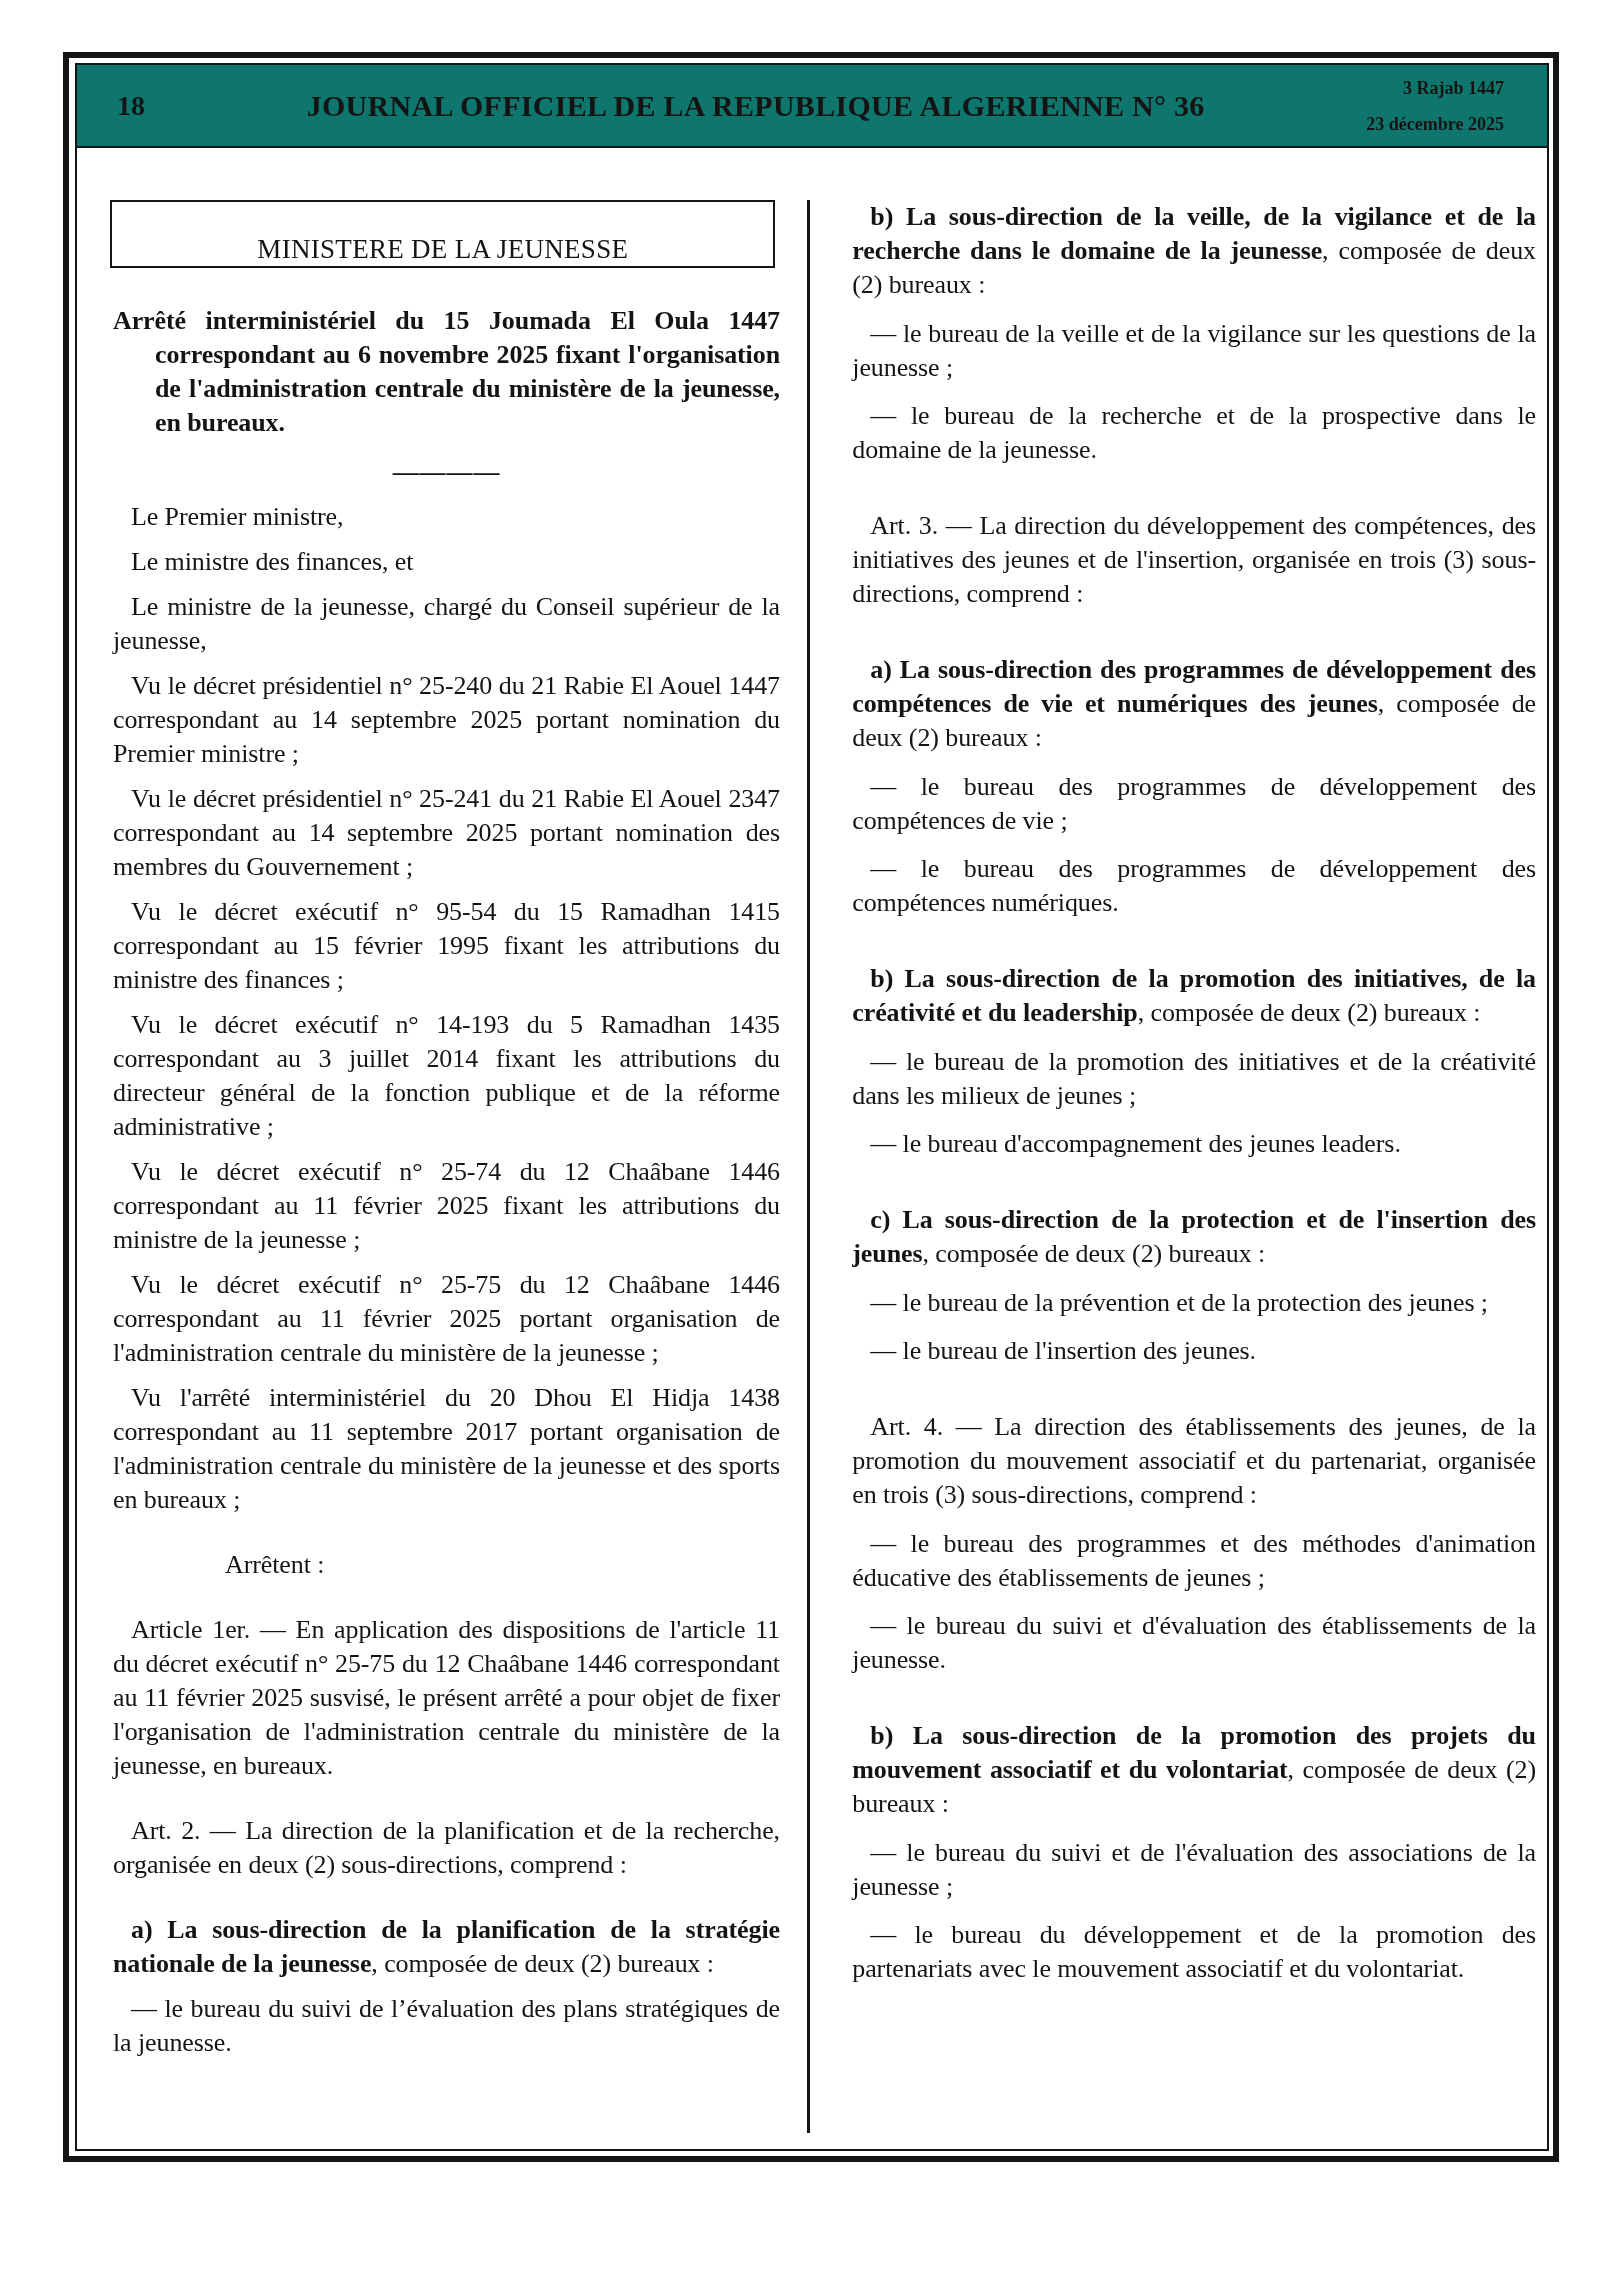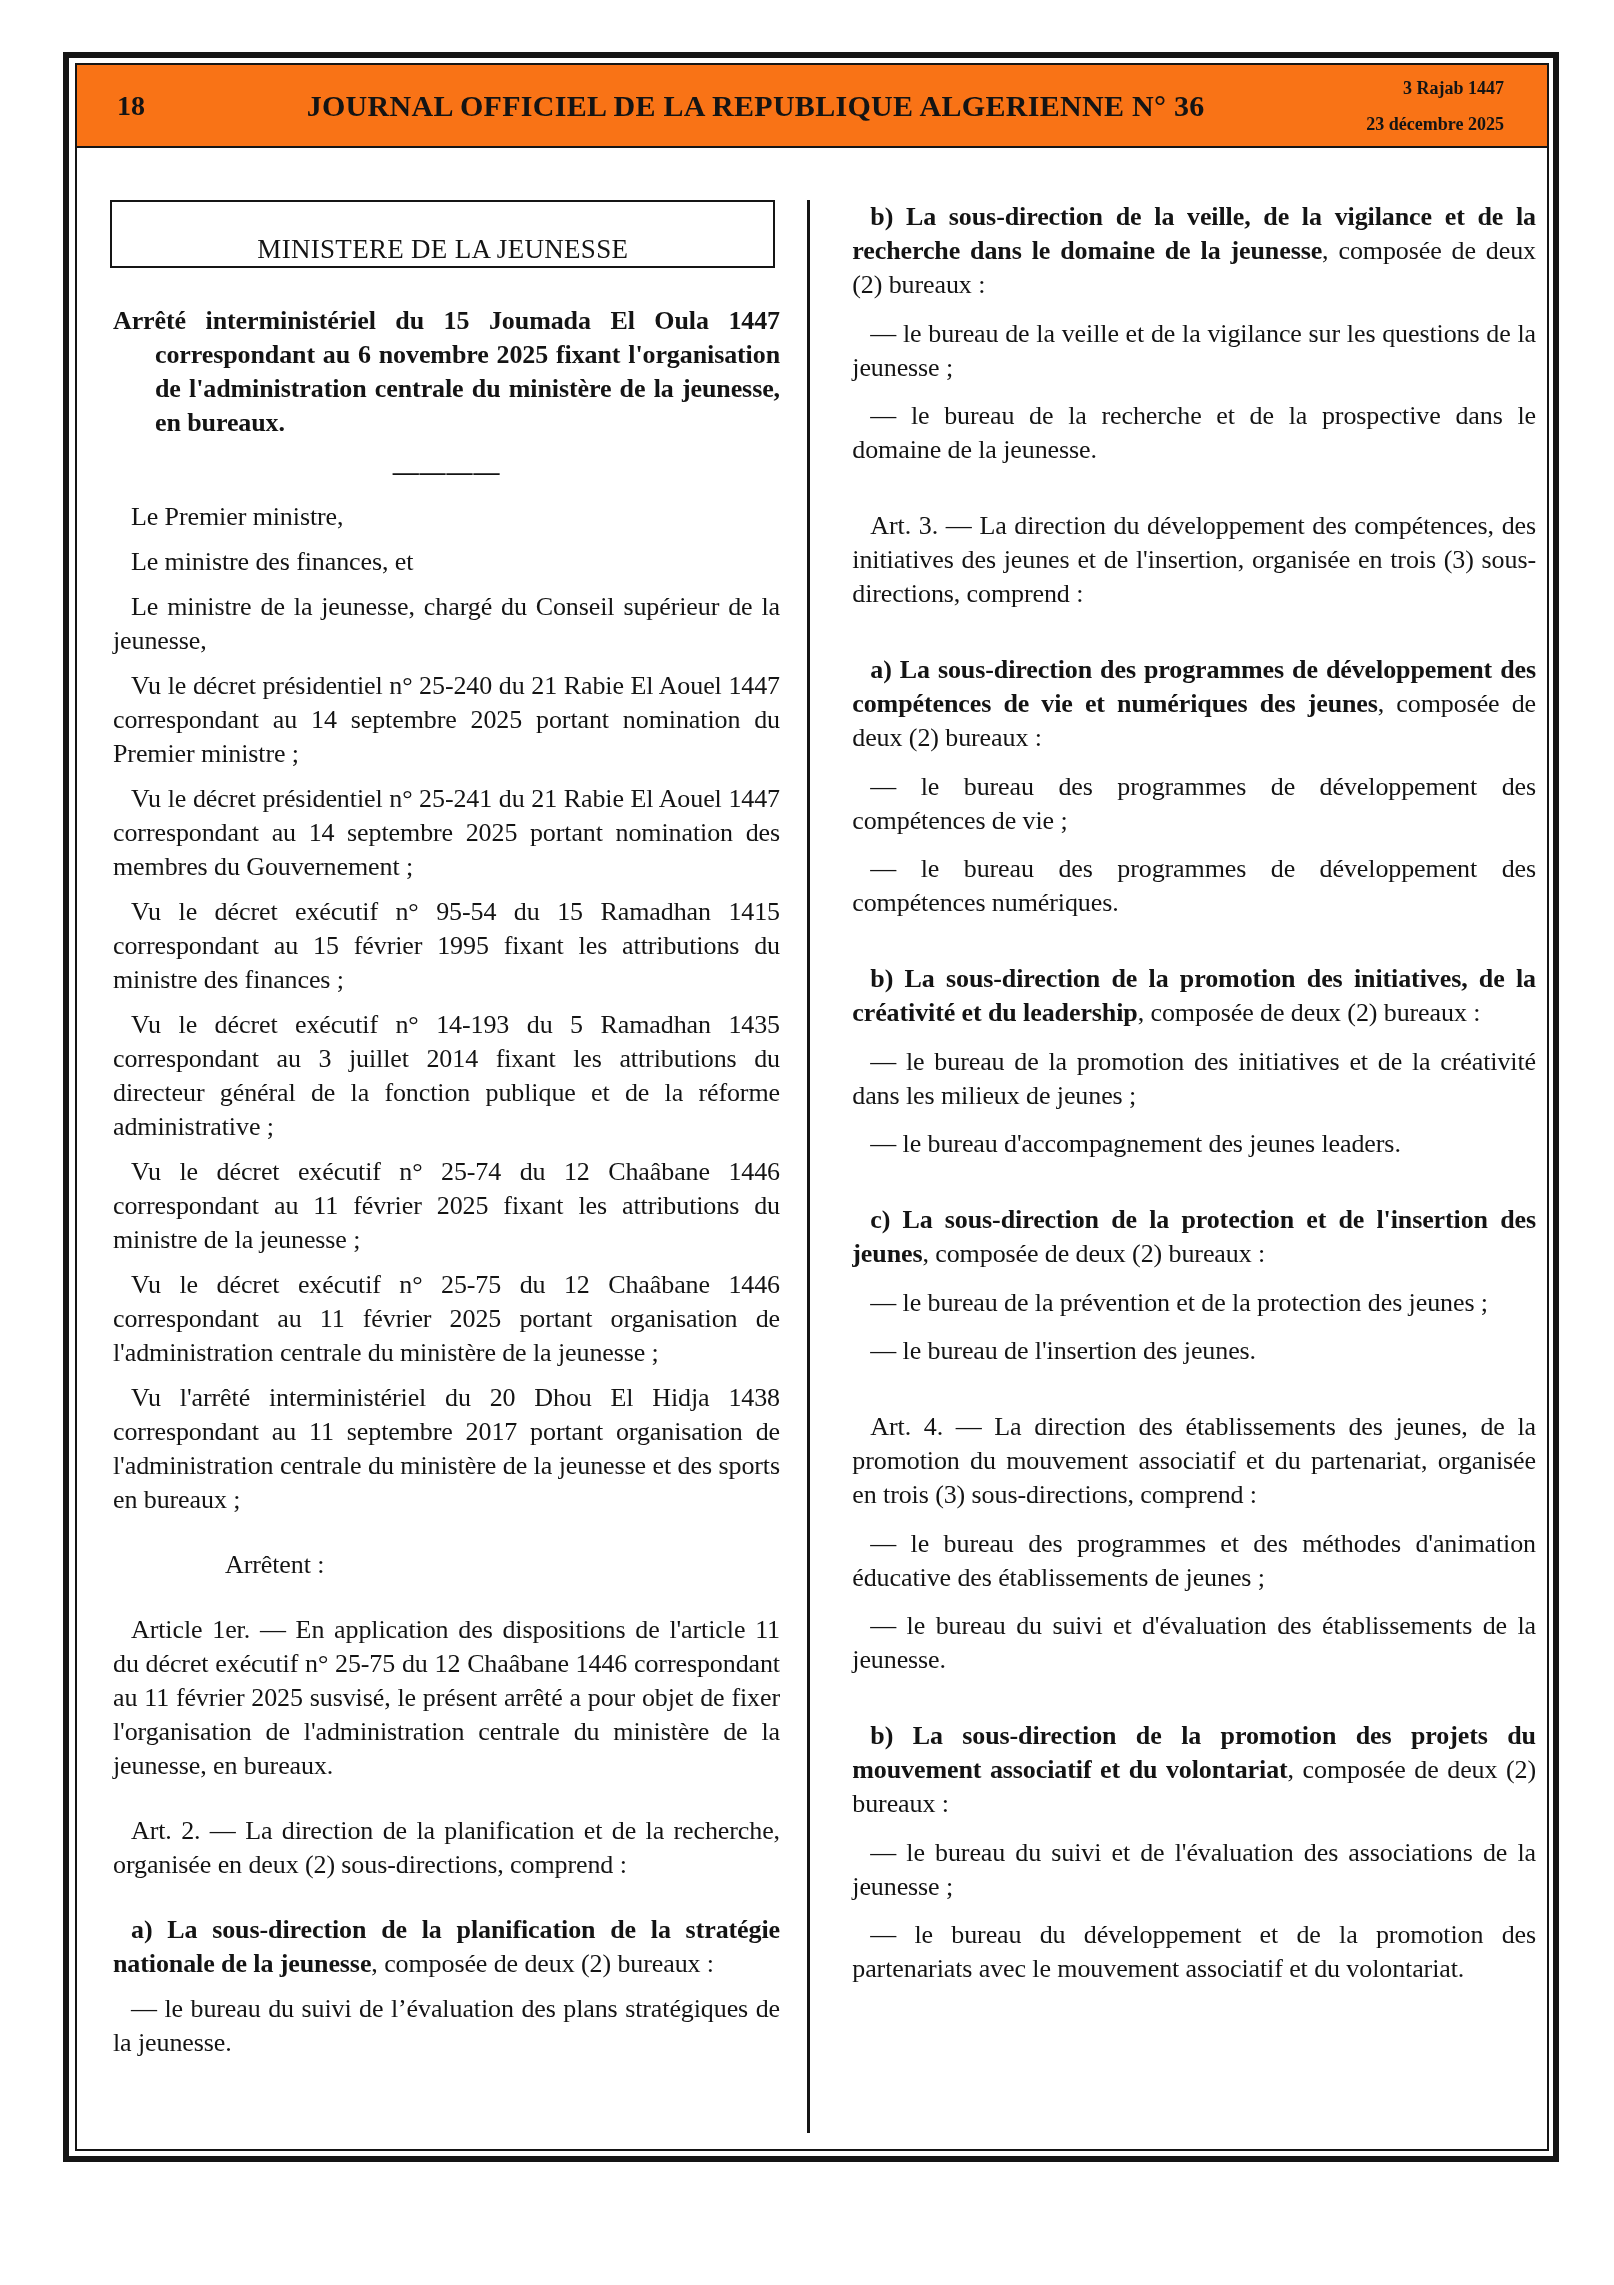--- a/index.html
+++ b/index.html
@@ -17,21 +17,21 @@
     border:6.3px solid #151515; box-sizing:border-box;
   }
   .frame-inner {
     position:absolute; left:75px; top:63px; width:1474px; height:2088px;
     border:2.7px solid #151515; box-sizing:border-box;
     display:flex; flex-direction:column; overflow:hidden;
   }
   
   .header-bar {
     height:83px; flex:0 0 83px;
-    background:#f97316;
+    background:#0f766e;
     border-bottom:2.7px solid #151515;
     display:flex; align-items:center;
     padding:0 43px 0 40px; box-sizing:border-box;
   }
   .page-number { font-size:28px; font-weight:bold; }
   .journal-title { flex:1; text-align:center; font-size:30px; font-weight:bold; letter-spacing:0.3px; }
   .date-block { font-weight:bold; font-size:18px; line-height:36px; text-align:right; white-space:nowrap; }
   
   .content { flex:1; display:flex; flex-direction:row; overflow:hidden; }
   .col-left {
@@ -89,21 +89,21 @@
           <span>MINISTERE DE LA JEUNESSE</span>
         </div>
 
         <p class="title-para">Arrêté interministériel du 15 Joumada El Oula 1447 correspondant au 6 novembre 2025 fixant l'organisation de l'administration centrale du ministère de la jeunesse, en bureaux.</p>
         <p class="para separator">————</p>
 
         <p class="para">Le Premier ministre,</p>
         <p class="para">Le ministre des finances, et</p>
         <p class="para">Le ministre de la jeunesse, chargé du Conseil supérieur de la jeunesse,</p>
         <p class="para">Vu le décret présidentiel n° 25-240 du 21 Rabie El Aouel 1447 correspondant au 14 septembre 2025 portant nomination du Premier ministre ;</p>
-        <p class="para">Vu le décret présidentiel n° 25-241 du 21 Rabie El Aouel 1447 correspondant au 14 septembre 2025 portant nomination des membres du Gouvernement ;</p>
+        <p class="para">Vu le décret présidentiel n° 25-241 du 21 Rabie El Aouel 2347 correspondant au 14 septembre 2025 portant nomination des membres du Gouvernement ;</p>
         <p class="para">Vu le décret exécutif n° 95-54 du 15 Ramadhan 1415 correspondant au 15 février 1995 fixant les attributions du ministre des finances ;</p>
         <p class="para">Vu le décret exécutif n° 14-193 du 5 Ramadhan 1435 correspondant au 3 juillet 2014 fixant les attributions du directeur général de la fonction publique et de la réforme administrative ;</p>
         <p class="para">Vu le décret exécutif n° 25-74 du 12 Chaâbane 1446 correspondant au 11 février 2025 fixant les attributions du ministre de la jeunesse ;</p>
         <p class="para">Vu le décret exécutif n° 25-75 du 12 Chaâbane 1446 correspondant au 11 février 2025 portant organisation de l'administration centrale du ministère de la jeunesse ;</p>
         <p class="para">Vu l'arrêté interministériel du 20 Dhou El Hidja 1438 correspondant au 11 septembre 2017 portant organisation de l'administration centrale du ministère de la jeunesse et des sports en bureaux ;</p>
 
         <p class="para arretent">Arrêtent :</p>
         <p class="para sec">Article 1er. — En application des dispositions de l'article 11 du décret exécutif n° 25-75 du 12 Chaâbane 1446 correspondant au 11 février 2025 susvisé, le présent arrêté a pour objet de fixer l'organisation de l'administration centrale du ministère de la jeunesse, en bureaux.</p>
         <p class="para sec">Art. 2. — La direction de la planification et de la recherche, organisée en deux (2) sous-directions, comprend :</p>
 

